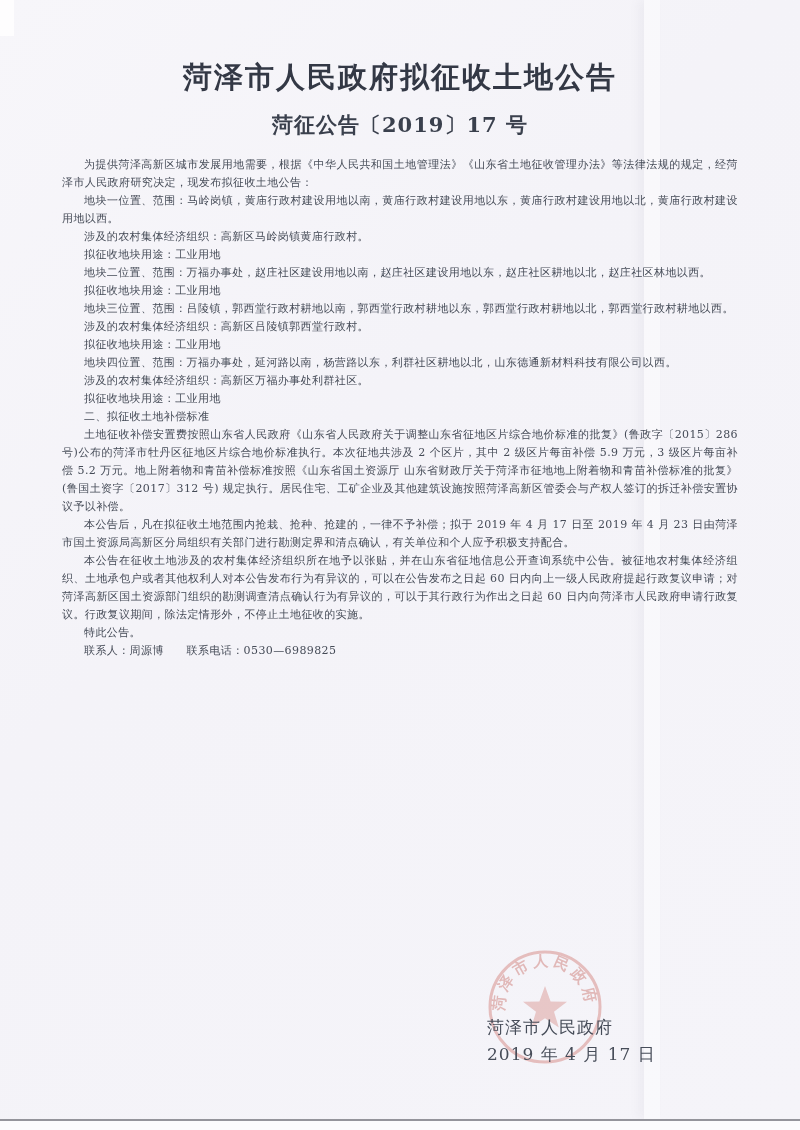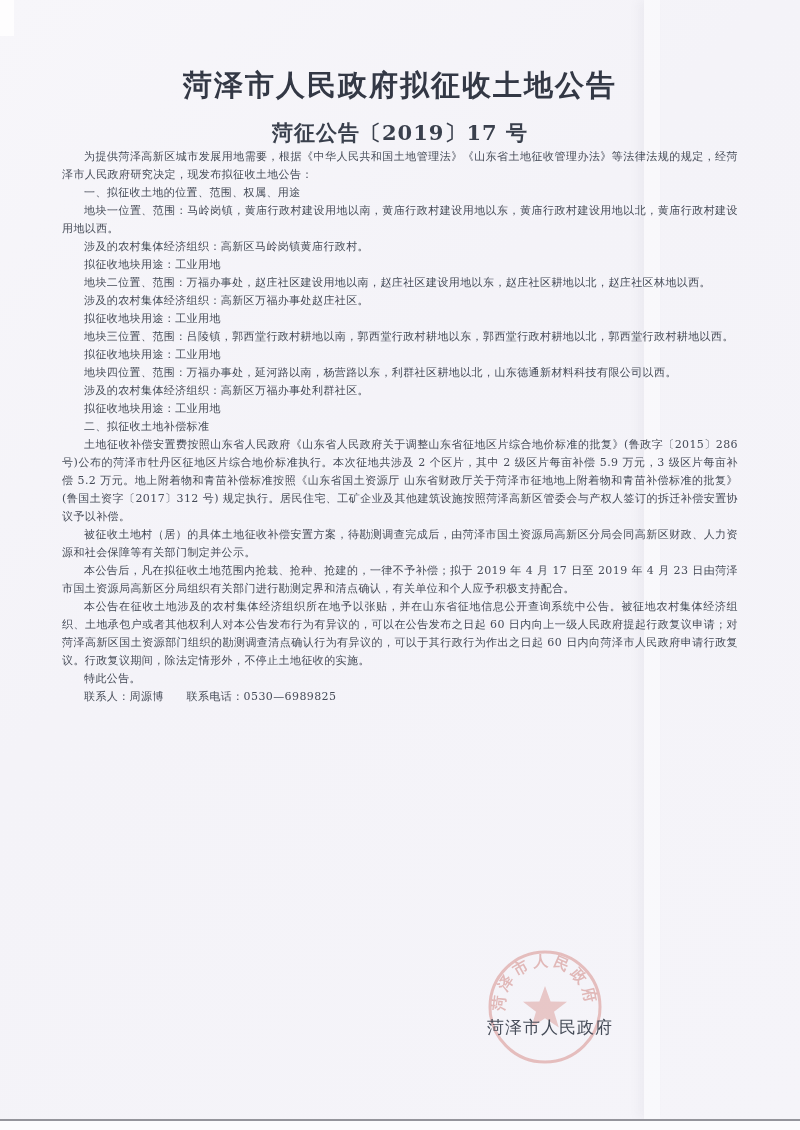--- a/index.html
+++ b/index.html
@@ -22,33 +22,33 @@
   }
   .scan-bottom-line{
     position:absolute;left:0;top:1119px;width:800px;height:2px;
     background:#94949b;
   }
   .scan-bottom-strip{
     position:absolute;left:0;top:1121px;width:800px;height:9px;
     background:#fbfbfd;
   }
   .content{
-    position:absolute;left:62px;top:16px;width:676px;
+    position:absolute;left:62px;top:8px;width:676px;
   }
   .doc-title{
     margin:50px 0 0 0;
     text-align:center;
     font-size:29px;line-height:38px;
     font-weight:bold;
     letter-spacing:2px;
     color:#333845;
     font-family:"DejaVu Sans","Liberation Sans",sans-serif;
   }
   .doc-number{
-    margin:14px 0 0 0;
+    margin:14px 0 16px 0;
     text-align:center;
     font-size:21px;line-height:30px;
     font-weight:bold;
     letter-spacing:1px;
     color:#3a404d;
   }
   .body-text{
     font-size:11px;
     line-height:18px;
     text-align:justify;
@@ -79,52 +79,51 @@
 <div class="page">
   <div class="scan-right-band"></div>
   <div class="scan-corner"></div>
 
   <div class="content">
     <h1 class="doc-title">菏泽市人民政府拟征收土地公告</h1>
     <h2 class="doc-number">菏征公告〔2019〕17 号</h2>
 
     <div class="body-text">
       <p>为提供菏泽高新区城市发展用地需要，根据《中华人民共和国土地管理法》《山东省土地征收管理办法》等法律法规的规定，经菏泽市人民政府研究决定，现发布拟征收土地公告：</p>
-      <p>一、拟征收土地的位置、范围、权属、用途</p>
       <p>地块一位置、范围：马岭岗镇，黄庙行政村建设用地以南，黄庙行政村建设用地以东，黄庙行政村建设用地以北，黄庙行政村建设用地以西。</p>
       <p>涉及的农村集体经济组织：高新区马岭岗镇黄庙行政村。</p>
       <p>拟征收地块用途：工业用地</p>
       <p>地块二位置、范围：万福办事处，赵庄社区建设用地以南，赵庄社区建设用地以东，赵庄社区耕地以北，赵庄社区林地以西。</p>
-      <p>涉及的农村集体经济组织：高新区万福办事处赵庄社区。</p>
       <p>拟征收地块用途：工业用地</p>
       <p>地块三位置、范围：吕陵镇，郭西堂行政村耕地以南，郭西堂行政村耕地以东，郭西堂行政村耕地以北，郭西堂行政村耕地以西。</p>
+      <p>涉及的农村集体经济组织：高新区吕陵镇郭西堂行政村。</p>
       <p>拟征收地块用途：工业用地</p>
       <p>地块四位置、范围：万福办事处，延河路以南，杨营路以东，利群社区耕地以北，山东德通新材料科技有限公司以西。</p>
       <p>涉及的农村集体经济组织：高新区万福办事处利群社区。</p>
       <p>拟征收地块用途：工业用地</p>
       <p>二、拟征收土地补偿标准</p>
       <p>土地征收补偿安置费按照山东省人民政府《山东省人民政府关于调整山东省征地区片综合地价标准的批复》(鲁政字〔2015〕286 号)公布的菏泽市牡丹区征地区片综合地价标准执行。本次征地共涉及 2 个区片，其中 2 级区片每亩补偿 5.9 万元，3 级区片每亩补偿 5.2 万元。地上附着物和青苗补偿标准按照《山东省国土资源厅 山东省财政厅关于菏泽市征地地上附着物和青苗补偿标准的批复》(鲁国土资字〔2017〕312 号) 规定执行。居民住宅、工矿企业及其他建筑设施按照菏泽高新区管委会与产权人签订的拆迁补偿安置协议予以补偿。</p>
-      <p>被征收土地村（居）的具体土地征收补偿安置方案，待勘测调查完成后，由菏泽市国土资源局高新区分局会同高新区财政、人力资源和社会保障等有关部门制定并公示。</p>
       <p>本公告后，凡在拟征收土地范围内抢栽、抢种、抢建的，一律不予补偿；拟于 2019 年 4 月 17 日至 2019 年 4 月 23 日由菏泽市国土资源局高新区分局组织有关部门进行勘测定界和清点确认，有关单位和个人应予积极支持配合。</p>
       <p>本公告在征收土地涉及的农村集体经济组织所在地予以张贴，并在山东省征地信息公开查询系统中公告。被征地农村集体经济组织、土地承包户或者其他权利人对本公告发布行为有异议的，可以在公告发布之日起 60 日内向上一级人民政府提起行政复议申请；对菏泽高新区国土资源部门组织的勘测调查清点确认行为有异议的，可以于其行政行为作出之日起 60 日内向菏泽市人民政府申请行政复议。行政复议期间，除法定情形外，不停止土地征收的实施。</p>
       <p>特此公告。</p>
       <p>联系人：周源博　　联系电话：0530—6989825</p>
     </div>
   </div>
 
   <svg class="seal" viewBox="0 0 134 134" xmlns="http://www.w3.org/2000/svg">
     <circle cx="67" cy="65" r="55" fill="none" stroke="#cc6a63" stroke-width="3" opacity="0.55"></circle>
     <path d="M67 44 L72.6 59.4 L89 59.8 L76 69.8 L80.8 85.5 L67 76.2 L53.2 85.5 L58 69.8 L45 59.8 L61.4 59.4 Z" fill="#d4827c" opacity="0.55"></path>
     <defs>
       <path id="seal-arc" d="M 28.5 79 A 41 41 0 1 1 105.5 79" fill="none"></path>
     </defs>
     <text font-size="15" fill="#c96f68" opacity="0.62" letter-spacing="4" font-family="'DejaVu Sans','Liberation Sans',sans-serif" font-weight="bold">
       <textPath href="#seal-arc" startOffset="10">菏泽市人民政府</textPath>
     </text>
   </svg>
 
   <div class="signature-block">
     <div>菏泽市人民政府</div>
+    <div>2019 年 4 月 17 日</div>
   </div>
 
   <div class="scan-bottom-line"></div>
   <div class="scan-bottom-strip"></div>
 </div>
 
 </body></html>

